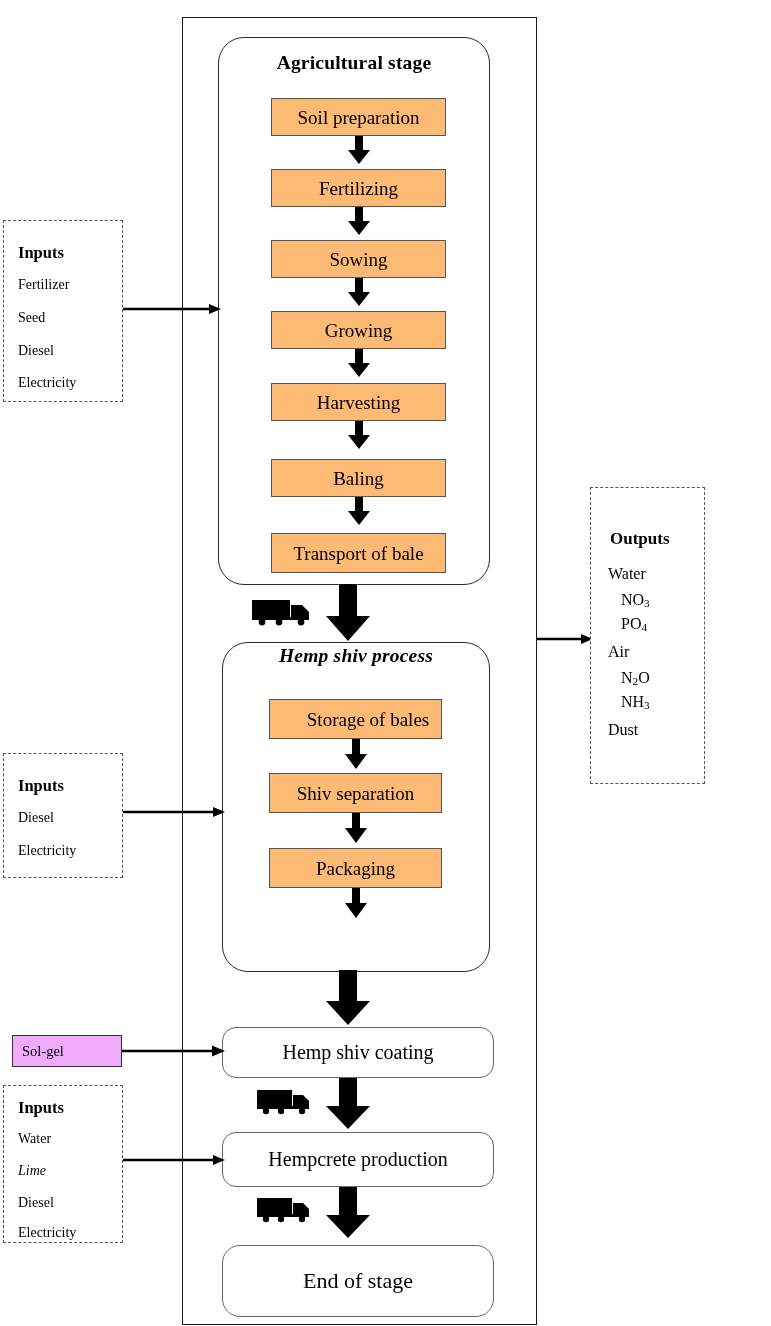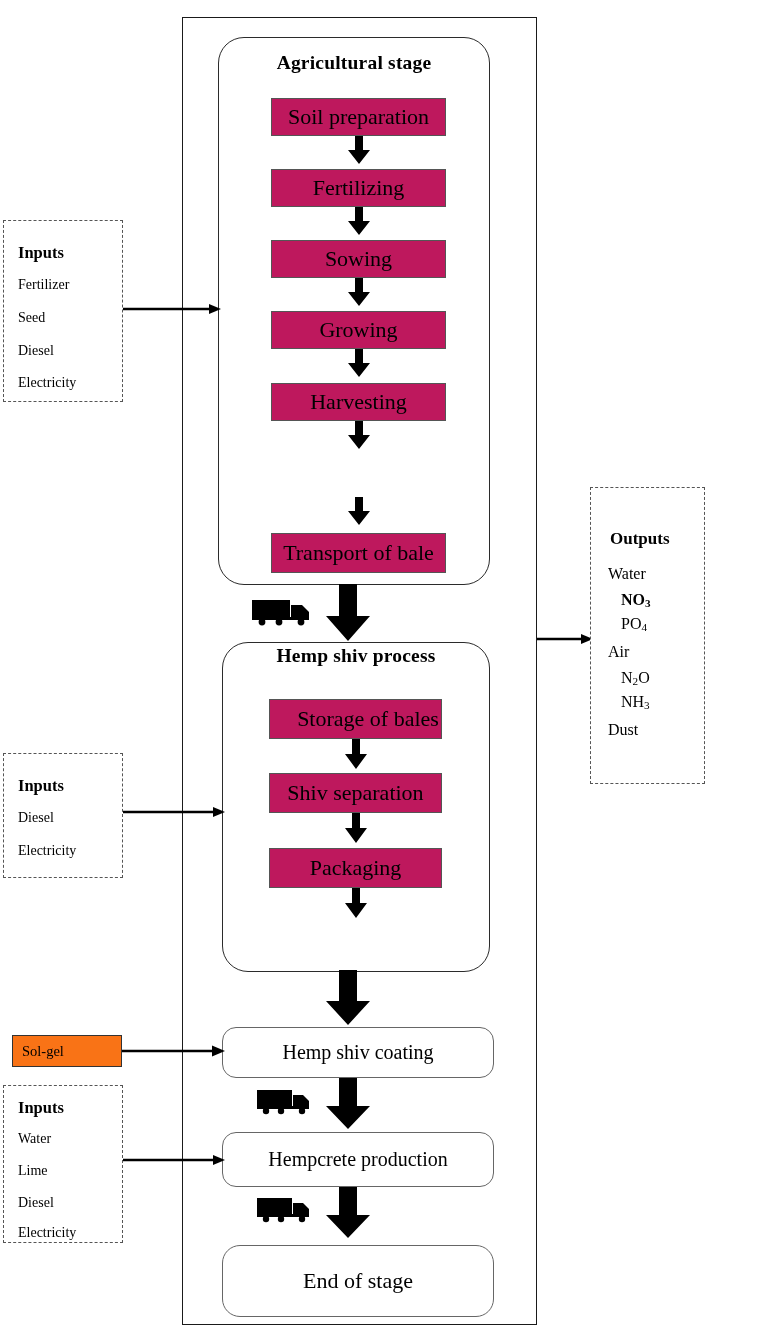--- a/index.html
+++ b/index.html
@@ -11,38 +11,38 @@
   .boundary{position:absolute;left:182px;top:5px;width:355px;height:1308px;
             border:1.5px solid #1a1a1a;box-sizing:border-box;background:transparent;}
 
   
   .stage{position:absolute;border:1.3px solid #2b2b2b;border-radius:26px;
          box-sizing:border-box;background:#fff;}
   .stage-title{position:absolute;left:0;right:0;text-align:center;
                font-weight:bold;font-size:19.5px;letter-spacing:.2px;}
 
   
-  .pbox{position:absolute;border:1.1px solid #555;box-sizing:border-box;background:#be185d;
+  .pbox{position:absolute;border:1.1px solid #555;box-sizing:border-box;background:#fdba74;
         display:flex;align-items:center;justify-content:center;
-        font-size:22px;line-height:1;}
+        font-size:19px;line-height:1;}
 
   
   .rbox{position:absolute;border:1.2px solid #666;border-radius:14px;box-sizing:border-box;
         background:#fff;display:flex;align-items:center;justify-content:center;
         font-size:20px;}
   .rbox.big{font-size:22px;border-radius:18px;}
 
   
   .dashbox{position:absolute;box-sizing:border-box;background:#fff;
            border:1.3px dashed #555;}
   .dashbox .hd{font-weight:bold;font-size:16.5px;}
   .dashbox .ln{font-size:14px;}
 
   
-  .solidbox{position:absolute;box-sizing:border-box;background:#f97316;border:1.1px solid #333;
+  .solidbox{position:absolute;box-sizing:border-box;background:#f0abfc;border:1.1px solid #333;
             display:flex;align-items:center;font-size:14.5px;padding-left:9px;}
 
   
   .fat{position:absolute;}
   .fat svg{display:block;}
 
   
   .thin{position:absolute;}
   .thin svg{display:block;}
 
@@ -99,20 +99,21 @@
       </svg>
   </div>
 
   <div class="pbox" style="left:271px;top:371px;width:175px;height:38px;">Harvesting</div>
   <div class="fat" style="left:346px;top:409px;">
     <svg width="26" height="29" viewBox="0 0 26 29">
         <polygon points="9,0 17,0 17,14 24,14 13,28 2,14 9,14" fill="#000"></polygon>
       </svg>
   </div>
 
+  <div class="pbox" style="left:271px;top:447px;width:175px;height:38px;">Baling</div>
   <div class="fat" style="left:346px;top:485px;">
     <svg width="26" height="29" viewBox="0 0 26 29">
         <polygon points="9,0 17,0 17,14 24,14 13,28 2,14 9,14" fill="#000"></polygon>
       </svg>
   </div>
 
   <div class="pbox" style="left:271px;top:521px;width:175px;height:40px;">Transport of bale</div>
 
   <div class="fat" style="left:322px;top:572px;">
     <svg width="52" height="58" viewBox="0 0 52 58">
@@ -124,21 +125,21 @@
       <rect x="2" y="4" width="38" height="17" fill="#000"></rect>
       <path d="M41 9 h11 l7 7 v5 h-18 z" fill="#000"></path>
       <rect x="2" y="21" width="57" height="3" fill="#000"></rect>
       <circle cx="12" cy="26" r="3.4" fill="#000"></circle>
       <circle cx="29" cy="26" r="3.4" fill="#000"></circle>
       <circle cx="51" cy="26" r="3.4" fill="#000"></circle>
     </svg>
   </div>
 
   <div class="stage" style="left:222px;top:630px;width:268px;height:330px;"></div>
-  <div class="stage-title" style="left:222px;top:633px;width:268px;">Hemp shiv process</div>
+  <div class="stage-title" style="left:222px;top:633px;width:268px;font-style:italic;">Hemp shiv process</div>
 
   <div class="pbox" style="left:269px;top:687px;width:173px;height:40px;padding-left:25px;">Storage of bales</div>
   <div class="fat" style="left:343px;top:727px;">
     <svg width="26" height="31" viewBox="0 0 26 31">
         <polygon points="9,0 17,0 17,15 24,15 13,30 2,15 9,15" fill="#000"></polygon>
       </svg>
   </div>
 
   <div class="pbox" style="left:269px;top:761px;width:173px;height:40px;">Shiv separation</div>
   <div class="fat" style="left:343px;top:801px;">
@@ -229,42 +230,42 @@
   <div class="thin" style="left:122px;top:1032px;">
     <svg width="105" height="14" viewBox="0 0 105 14">
       <line x1="0" y1="7" x2="93" y2="7" stroke="#000" stroke-width="2.6"></line>
       <polygon points="103,7 90,1.5 90,12.5" fill="#000"></polygon>
     </svg>
   </div>
 
   <div class="dashbox" style="left:3px;top:1073px;width:120px;height:158px;">
     <div class="hd" style="position:absolute;left:14px;top:12px;">Inputs</div>
     <div class="ln" style="position:absolute;left:14px;top:45px;">Water</div>
-    <div class="ln" style="position:absolute;left:14px;top:77px;">Lime</div>
+    <div class="ln" style="position:absolute;left:14px;top:77px;font-style:italic;">Lime</div>
     <div class="ln" style="position:absolute;left:14px;top:109px;">Diesel</div>
     <div class="ln" style="position:absolute;left:14px;top:139px;">Electricity</div>
   </div>
   <div class="thin" style="left:123px;top:1141px;">
     <svg width="104" height="14" viewBox="0 0 104 14">
       <line x1="0" y1="7" x2="92" y2="7" stroke="#000" stroke-width="2.4"></line>
       <polygon points="102,7 90,2 90,12" fill="#000"></polygon>
     </svg>
   </div>
 
   <div class="thin" style="left:537px;top:620px;">
     <svg width="58" height="14" viewBox="0 0 58 14">
       <line x1="0" y1="7" x2="46" y2="7" stroke="#000" stroke-width="2.4"></line>
       <polygon points="56,7 44,2 44,12" fill="#000"></polygon>
     </svg>
   </div>
 
   <div class="dashbox" style="left:590px;top:475px;width:115px;height:297px;">
     <div class="hd" style="position:absolute;left:19px;top:41px;font-size:17px;">Outputs</div>
     <div class="out-line" style="position:absolute;left:17px;top:78px;">Water</div>
-    <div class="out-line out-sub" style="position:absolute;left:17px;top:104px;font-weight:bold;">NO<sub>3</sub></div>
+    <div class="out-line out-sub" style="position:absolute;left:17px;top:104px;">NO<sub>3</sub></div>
     <div class="out-line out-sub" style="position:absolute;left:17px;top:128px;">PO<sub>4</sub></div>
     <div class="out-line" style="position:absolute;left:17px;top:156px;">Air</div>
     <div class="out-line out-sub" style="position:absolute;left:17px;top:182px;">N<sub>2</sub>O</div>
     <div class="out-line out-sub" style="position:absolute;left:17px;top:206px;">NH<sub>3</sub></div>
     <div class="out-line" style="position:absolute;left:17px;top:234px;">Dust</div>
   </div>
 
 
 </div>
 

